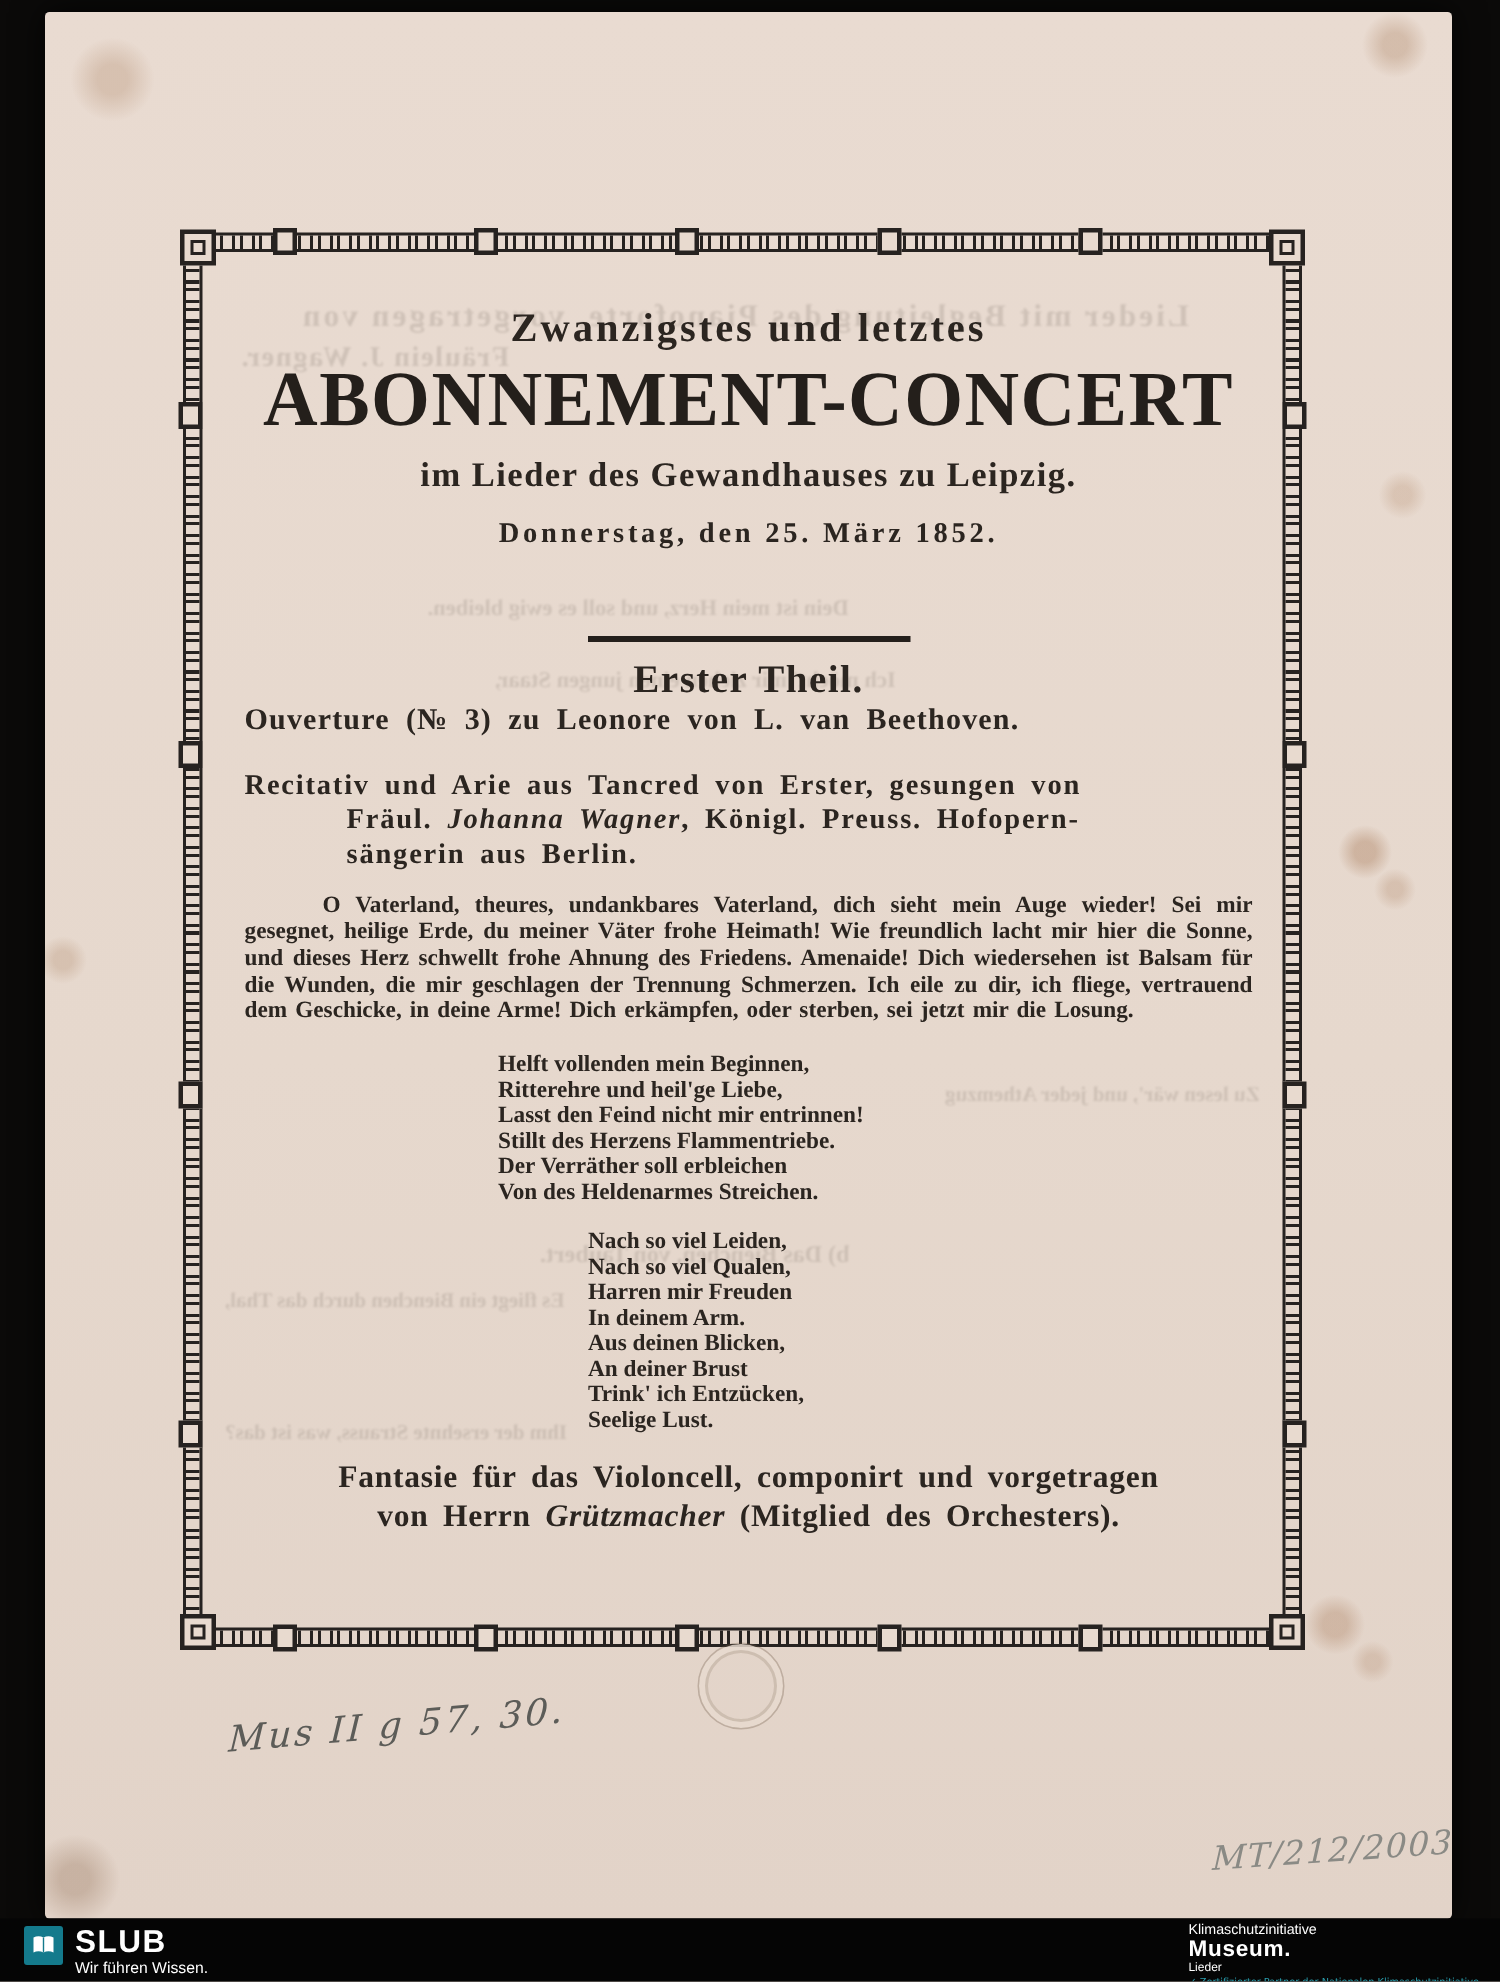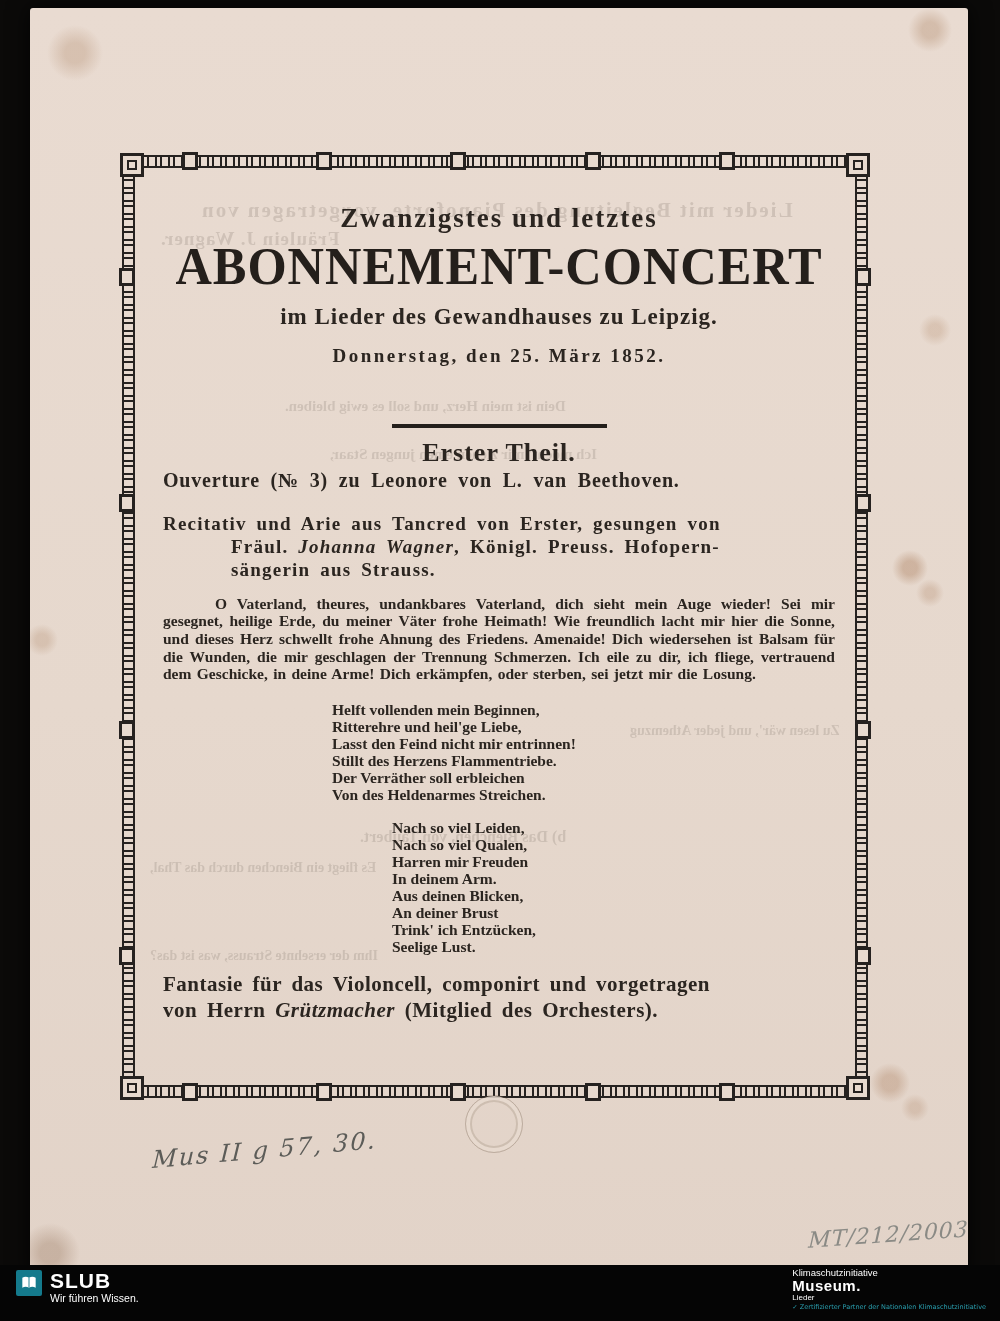--- a/index.html
+++ b/index.html
@@ -96,21 +96,21 @@
               word-spacing: 4px; line-height: 23px; margin: 0 0 14px; }
   .item2 .indent { padding-left: 68px; }
   .it { font-style: italic; }
   .recit { font-size: 15.5px; font-weight: bold; text-align: justify;
               text-indent: 52px; line-height: 17.6px; word-spacing: 1.5px;
               margin: 0 0 18px; }
   .verse { font-size: 15.5px; font-weight: bold; line-height: 17px;
               white-space: pre-line; }
   .verse-1 { margin: 0 0 16px 169px; }
   .verse-2 { margin: 0 0 16px 229px; }
-  .item3 { font-size: 21px; font-weight: bold; text-align: left;
+  .item3 { font-size: 21px; font-weight: bold; text-align: center;
               letter-spacing: .5px; word-spacing: 4px; line-height: 26px; margin: 4px 0 0; }
 
   
   .stamp {
     position: absolute; left: 435px; top: 1087px; width: 58px; height: 58px;
     border-radius: 50%; border: 1.5px solid rgba(110,90,70,.38);
     box-shadow: inset 0 0 0 4px rgba(232,219,208,1), inset 0 0 0 6px rgba(110,90,70,.22);
     opacity: .85;
   }
   .hw { position: absolute; font-style: italic; font-family: "DejaVu Serif", serif; }
@@ -118,21 +118,21 @@
     left: 122px; top: 1128px; font-size: 24px; color: #5c5c58;
     letter-spacing: 2px; transform: rotate(-5deg) skewX(-8deg);
   }
   .hw-accession {
     left: 778px; top: 1214px; font-size: 22px; color: #8a8a85;
     letter-spacing: 1px; transform: rotate(-4deg) skewX(-6deg);
   }
 
   
   .footer {
-    position: absolute; left: 0; bottom: 0; width: 1000px; height: 56px;
+    position: absolute; left: 0; bottom: 0; width: 1000px; height: 42px;
     background: #050505; font-family: "Liberation Sans", sans-serif; color: #fff;
   }
   .slub { position: absolute; left: 16px; top: 5px; display: flex; align-items: flex-start; }
   .slub-icon {
     width: 26px; height: 26px; background: #147a8c; border-radius: 2px;
     display: flex; align-items: center; justify-content: center; margin-right: 8px;
   }
   .slub-name { font-size: 21px; font-weight: bold; letter-spacing: 1px; line-height: 22px; }
   .slub-tag  { font-size: 10.5px; line-height: 12px; }
   .museum { position: absolute; right: 14px; top: 3px; line-height: 1.05; }
@@ -195,21 +195,21 @@
       <div class="venue">im Lieder des Gewandhauses zu Leipzig.</div>
       <div class="date">Donnerstag, den 25. März 1852.</div>
       <div class="rule"></div>
       <div class="part-heading">Erster Theil.</div>
 
       <div class="item1">Ouverture (№ 3) zu Leonore von L. van Beethoven.</div>
 
       <div class="item2">
         <div>Recitativ und Arie aus Tancred von Erster, gesungen von</div>
         <div class="indent"><span>Fräul. </span><span class="it">Johanna Wagner</span><span>, Königl. Preuss. Hofopern-</span></div>
-        <div class="indent">sängerin aus Strauss.</div>
+        <div class="indent">sängerin aus Berlin.</div>
       </div>
 
       <div class="recit">O Vaterland, theures, undankbares Vaterland, dich sieht mein Auge wieder! Sei mir gesegnet, heilige Erde, du meiner Väter frohe Heimath! Wie freundlich lacht mir hier die Sonne, und dieses Herz schwellt frohe Ahnung des Friedens. Amenaide! Dich wiedersehen ist Balsam für die Wunden, die mir geschlagen der Trennung Schmerzen. Ich eile zu dir, ich fliege, vertrauend dem Geschicke, in deine Arme! Dich erkämpfen, oder sterben, sei jetzt mir die Losung.</div>
 
       <div class="verse verse-1">Helft vollenden mein Beginnen,
 Ritterehre und heil'ge Liebe,
 Lasst den Feind nicht mir entrinnen!
 Stillt des Herzens Flammentriebe.
 Der Verräther soll erbleichen
 Von des Heldenarmes Streichen.</div>

